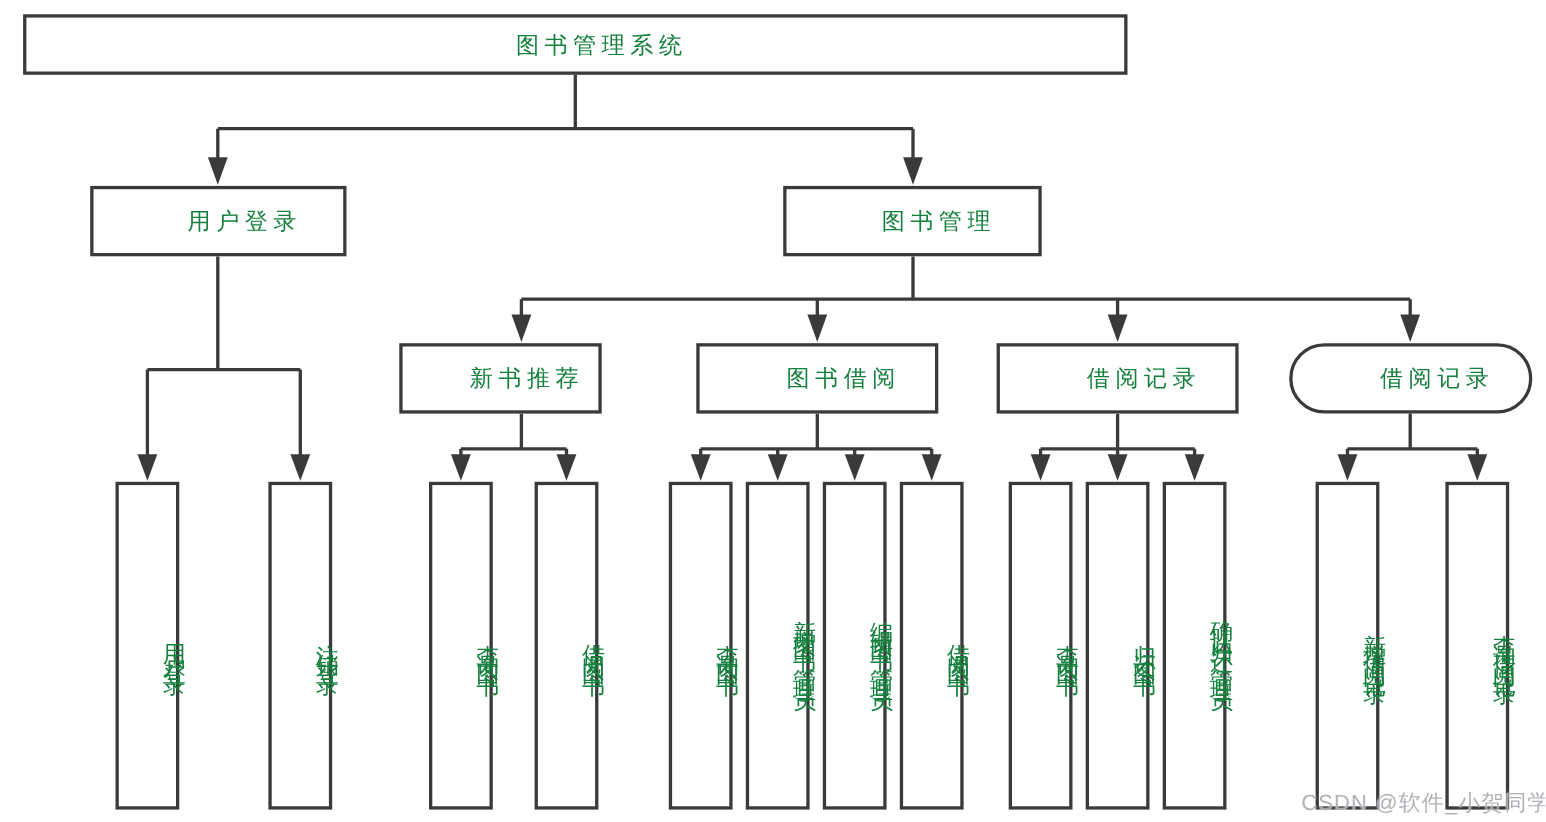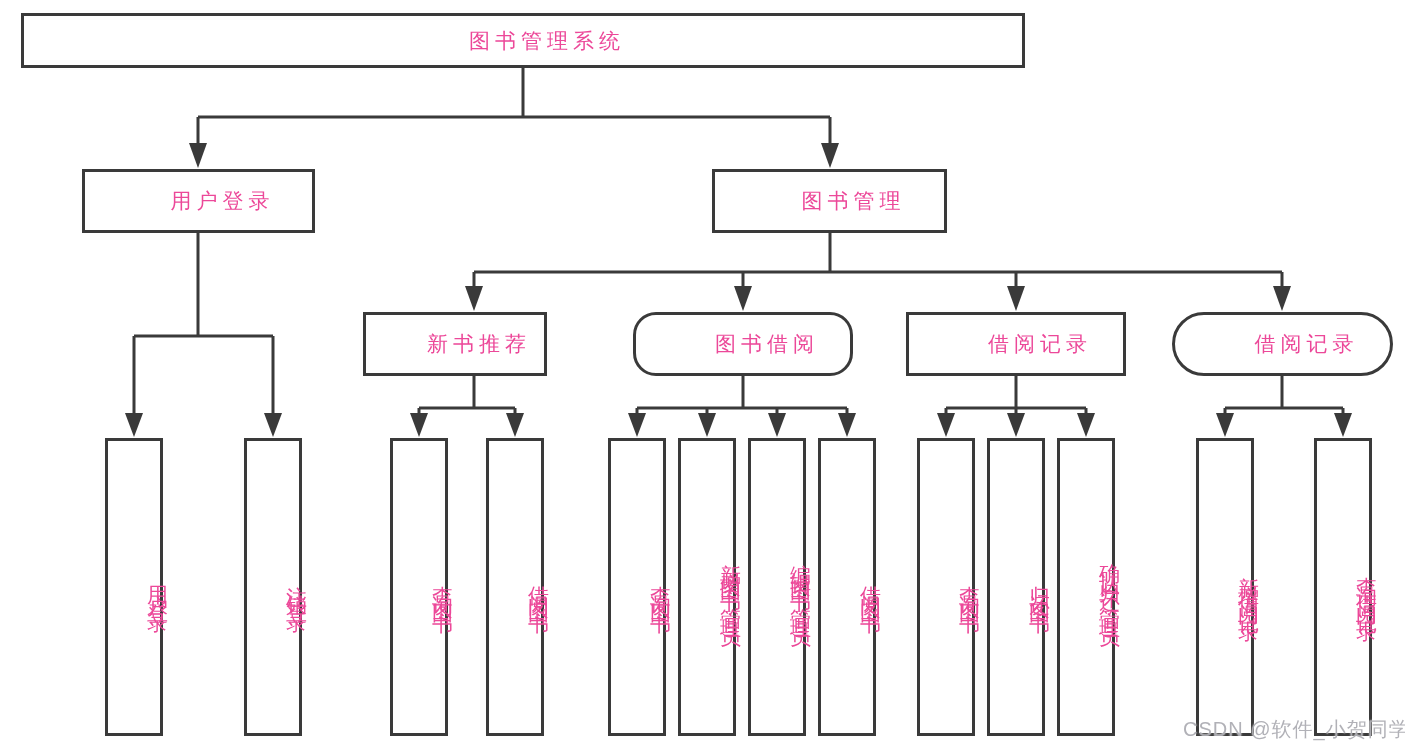--- a/index.html
+++ b/index.html
@@ -21,21 +21,21 @@
     width: 1405px; height: 747px;
   }
   .node {
     position: absolute;
     background: #ffffff;
     border: 3px solid #3a3a3a;
     box-sizing: border-box;
     display: flex;
     align-items: center;
     justify-content: center;
-    color: #ec4899;
+    color: #15803d;
     font-size: 21px;
     letter-spacing: 5px;
     white-space: nowrap;
     z-index: 2;
     padding-left: 48px;
   }
   .leaf {
     writing-mode: vertical-rl;
     text-orientation: mixed;
     letter-spacing: 9px;
@@ -103,21 +103,21 @@
       <polygon points="1334,413 1352,413 1343,437"></polygon>
     </g>
   </svg>
 
   <div class="node" style="left:21px; top:13px; width:1004px; height:55px;">图书管理系统</div>
 
   <div class="node" style="left:82px; top:169px; width:233px; height:64px;">用户登录</div>
   <div class="node" style="left:712px; top:169px; width:235px; height:64px;">图书管理</div>
 
   <div class="node" style="left:363px; top:312px; width:184px; height:64px;">新书推荐</div>
-  <div class="node" style="left:633px; top:312px; width:220px; height:64px;border-radius:23px;">图书借阅</div>
+  <div class="node" style="left:633px; top:312px; width:220px; height:64px;">图书借阅</div>
   <div class="node" style="left:906px; top:312px; width:220px; height:64px;">借阅记录</div>
   <div class="node" style="left:1172px; top:312px; width:221px; height:64px;border-radius:32px;">借阅记录</div>
 
   <div class="node leaf" style="left:105px; top:438px; width:58px; height:298px;">用户登录</div>
   <div class="node leaf" style="left:244px; top:438px; width:58px; height:298px;">注销登录</div>
 
   <div class="node leaf" style="left:390px; top:438px; width:58px; height:298px;">查询图书</div>
   <div class="node leaf" style="left:486px; top:438px; width:58px; height:298px;">借阅图书</div>
 
   <div class="node leaf" style="left:608px; top:438px; width:58px; height:298px;">查询图书</div>

